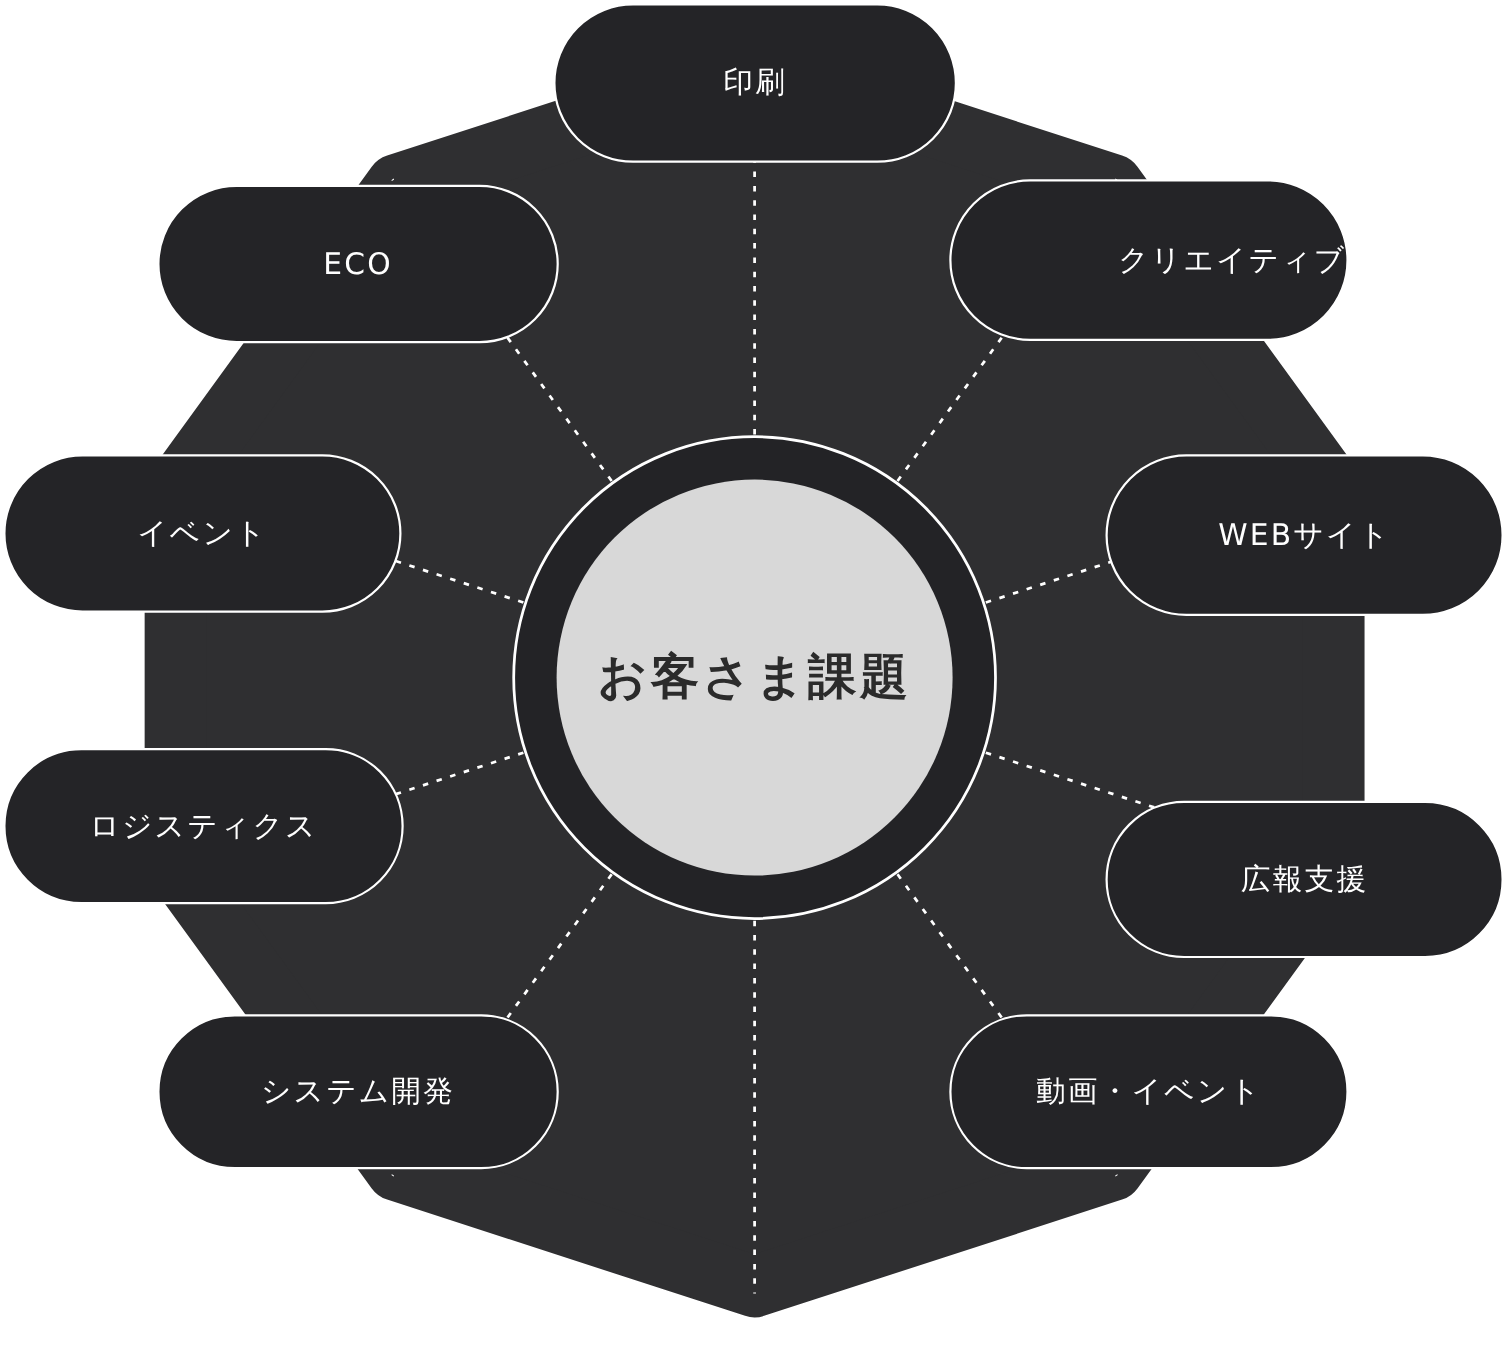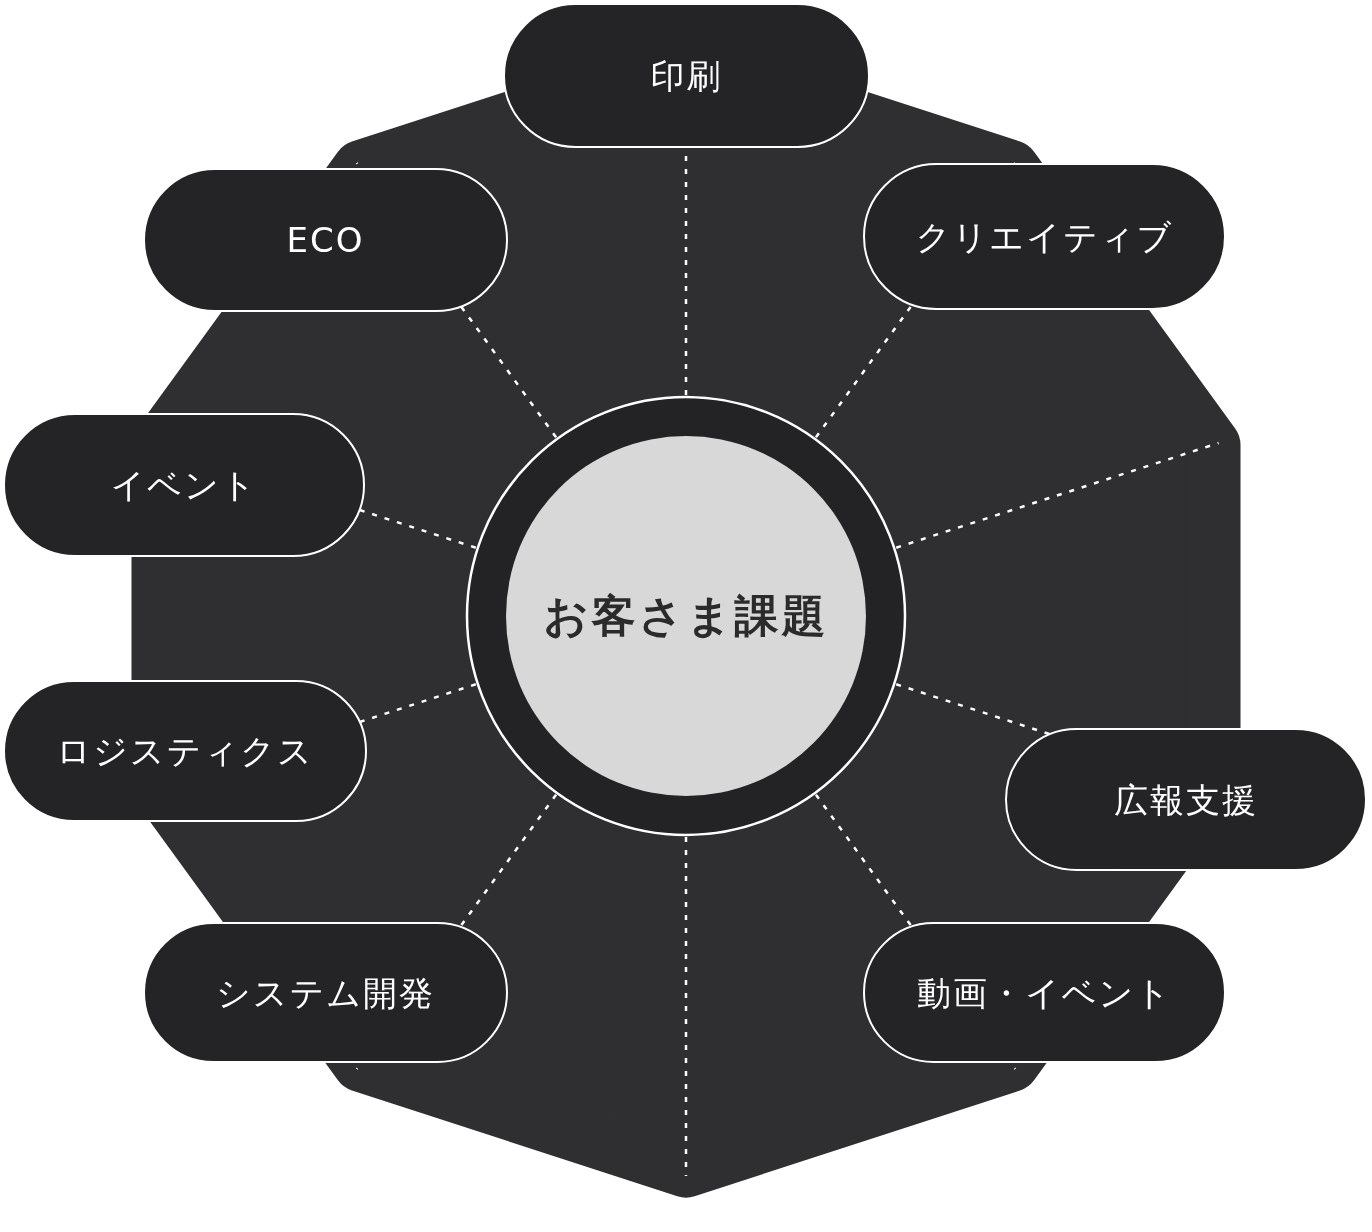--- a/index.html
+++ b/index.html
@@ -22,21 +22,21 @@
     box-sizing: border-box;
     background: #242427;
     border: 2px solid #ffffff;
     border-radius: 999px;
     display: flex;
     align-items: center;
     justify-content: center;
   }
   .pill-label {
     color: #ffffff;
-    font-size: 34px;
+    font-size: 27px;
     font-weight: 500;
     letter-spacing: 2px;
     white-space: nowrap;
     line-height: 1;
   }
   .center-label {
     position: absolute;
     left: 686px;
     top: 616px;
     transform: translate(-50%, -50%);
@@ -73,22 +73,25 @@
     <circle cx="686" cy="616" r="219" fill="#232326" stroke="#ffffff" stroke-width="2.5"></circle>
 
     <circle cx="686" cy="616" r="180" fill="#d8d8d8"></circle>
   </svg>
 
   <div class="center-label">お客さま課題</div>
 
   <div class="pill" style="left:503px; top:3px;    width:367px; height:145px;">
     <span class="pill-label">印刷</span>
   </div>
-  <div class="pill" style="left:863px; top:163px;  width:363px; height:147px;">
+  <div class="pill" style="left:863px; top:163px;  width:363px; height:147px;justify-content:flex-end;">
     <span class="pill-label">クリエイティブ</span>
+  </div>
+  <div class="pill" style="left:1005px; top:413px; width:362px; height:147px;">
+    <span class="pill-label">WEBサイト</span>
   </div>
   <div class="pill" style="left:1005px; top:680px; width:362px; height:143px;margin-top:48px;">
     <span class="pill-label">広報支援</span>
   </div>
   <div class="pill" style="left:863px; top:922px;  width:363px; height:141px;">
     <span class="pill-label">動画・イベント</span>
   </div>
   <div class="pill" style="left:143px; top:922px;  width:365px; height:141px;">
     <span class="pill-label">システム開発</span>
   </div>

